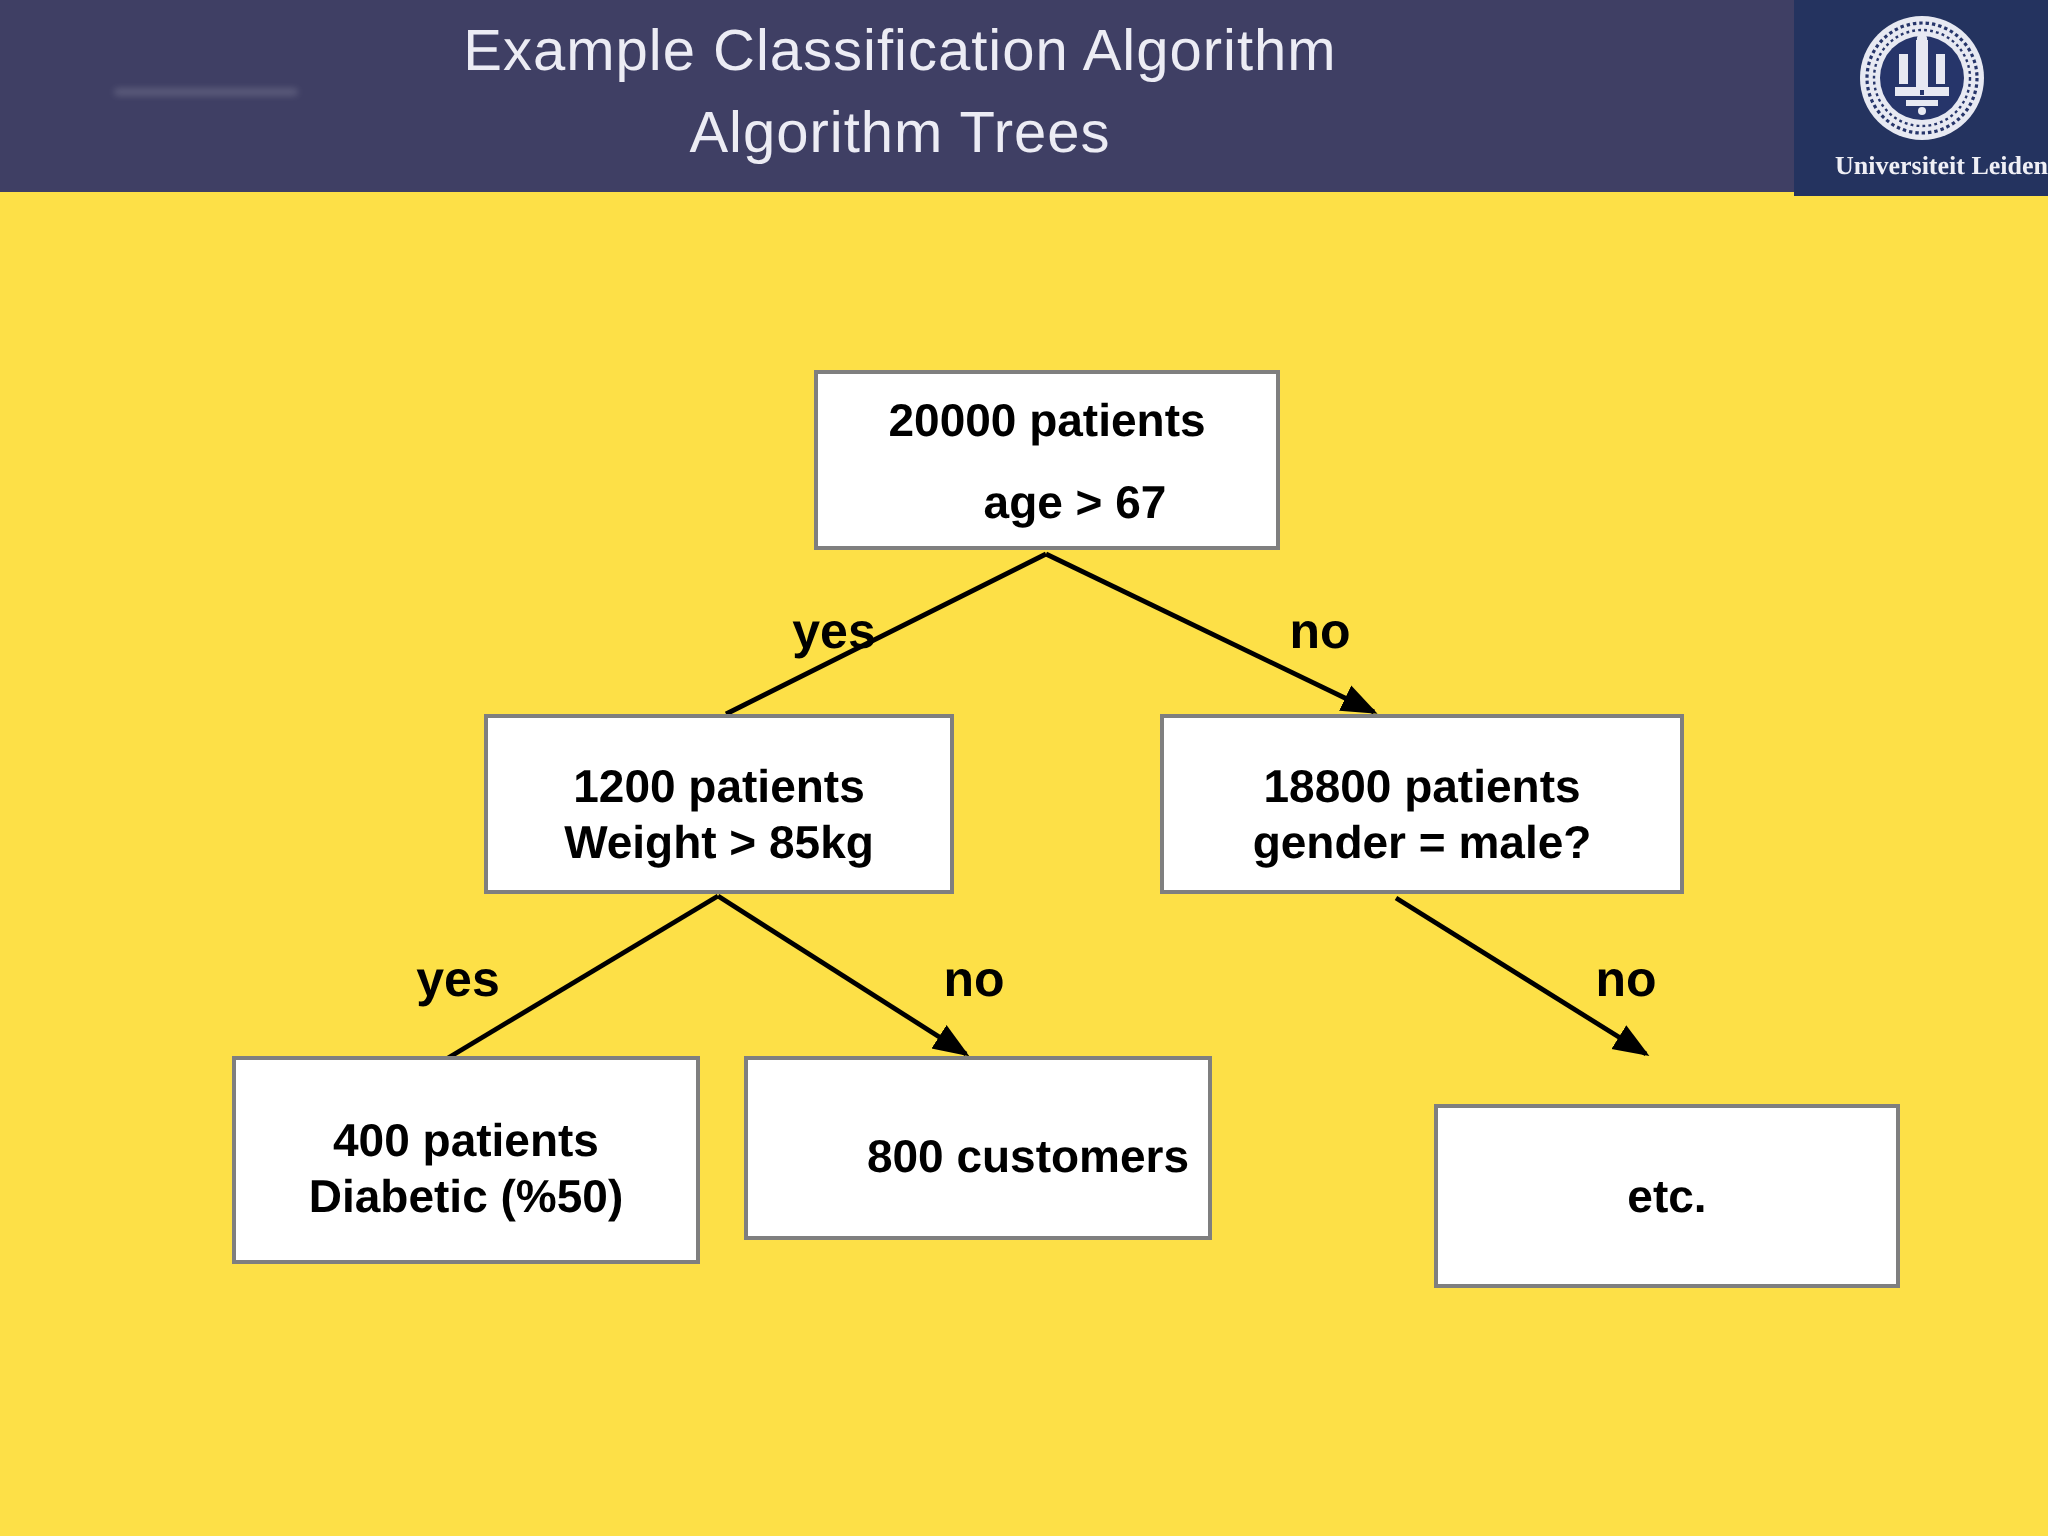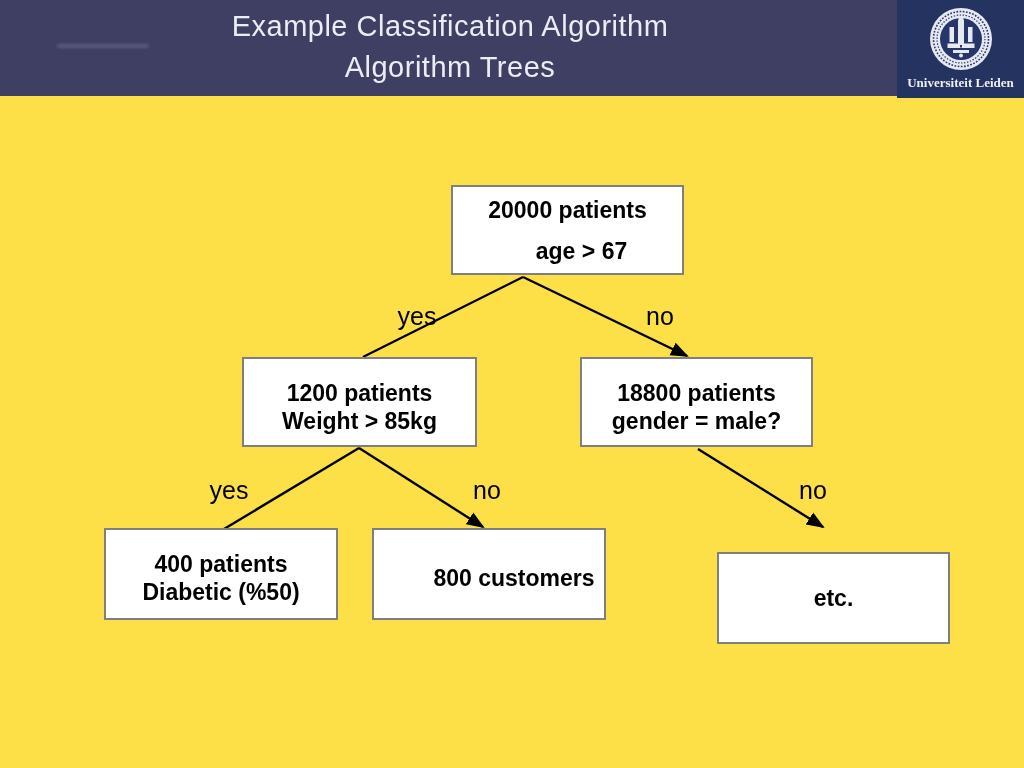--- a/index.html
+++ b/index.html
@@ -46,21 +46,21 @@
   }
   .seal {
     position: absolute;
     left: 32px; top: 7px;
     width: 64px; height: 64px;
   }
   .logo-caption {
     position: absolute;
     left: 0; top: 75px;
     width: 127px;
-    text-align: center;
+    text-align: right;
     color: #EFEFF5;
     font-family: "Liberation Serif", serif;
     font-weight: 700;
     font-size: 13px;
   }
 
   
   .node {
     position: absolute;
     background: #ffffff;
@@ -69,36 +69,36 @@
     display: flex;
     flex-direction: column;
     align-items: center;
     justify-content: center;
     color: #000000;
     font-weight: 700;
     font-size: 23px;
     line-height: 28px;
     text-align: center;
   }
-  .node-root      { left: 407px; top: 185px; width: 233px; height: 90px; row-gap: 17px; line-height: 24px; margin-left: 44px; }
+  .node-root      { left: 407px; top: 185px; width: 233px; height: 90px; row-gap: 17px; line-height: 24px; }
   .node-mid-left  { left: 242px; top: 357px; width: 235px; height: 90px; padding-top: 10px; }
-  .node-mid-right { left: 580px; top: 357px; width: 233px; height: 90px; padding-top: 10px; }
-  .node-leaf-left { left: 104px; top: 528px; width: 234px; height: 92px; padding-top: 8px; }
+  .node-mid-right { left: 580px; top: 357px; width: 262px; height: 90px; padding-top: 10px; }
+  .node-leaf-left { left: 116px; top: 528px; width: 234px; height: 104px; padding-top: 8px; }
   .node-leaf-mid  { left: 372px; top: 528px; width: 234px; height: 92px; padding-top: 8px; }
   .node-leaf-right{ left: 717px; top: 552px; width: 233px; height: 92px; }
   .node-root .l2      { transform: translateX(14px); }
   .node-leaf-mid .l1  { transform: translateX(25px); }
   .node-leaf-mid .l2  { transform: translateX(-28px); }
 
   
   .edge-label {
     position: absolute;
     transform: translateX(-50%);
     color: #000000;
-    font-weight: 400;
+    font-weight: 700;
     font-size: 25px;
     line-height: 26px;
     white-space: nowrap;
   }
   .lbl-root-yes { left: 417px; top: 303px; }
   .lbl-root-no  { left: 660px; top: 303px; }
   .lbl-mid-yes  { left: 229px; top: 477px; }
   .lbl-mid-no   { left: 487px; top: 477px; }
   .lbl-right-no { left: 813px; top: 477px; }
 

